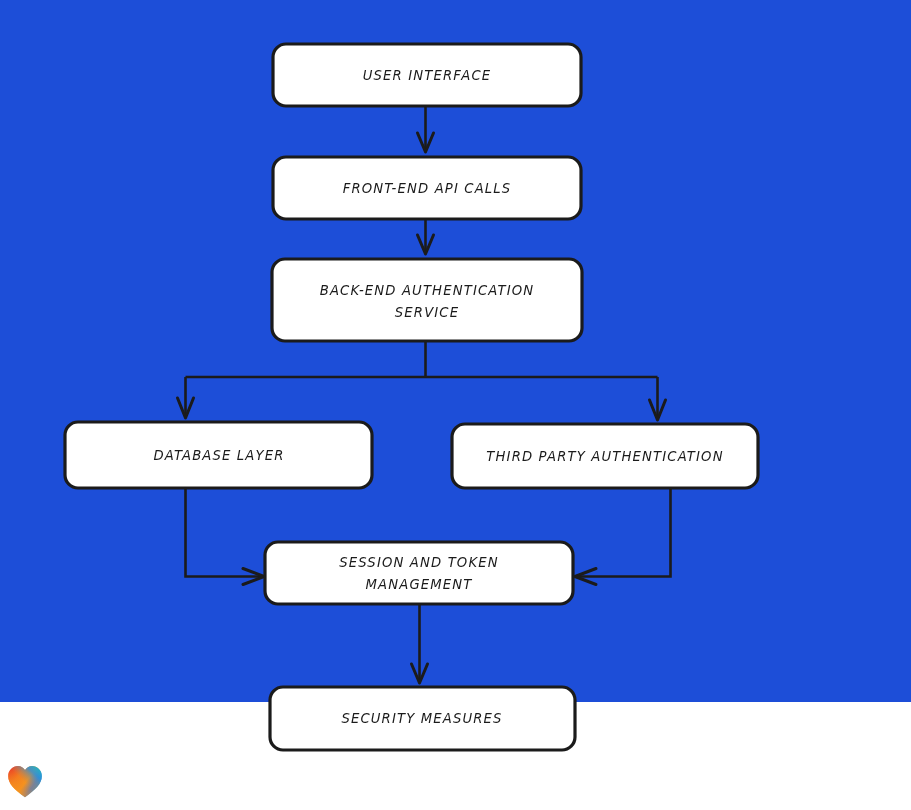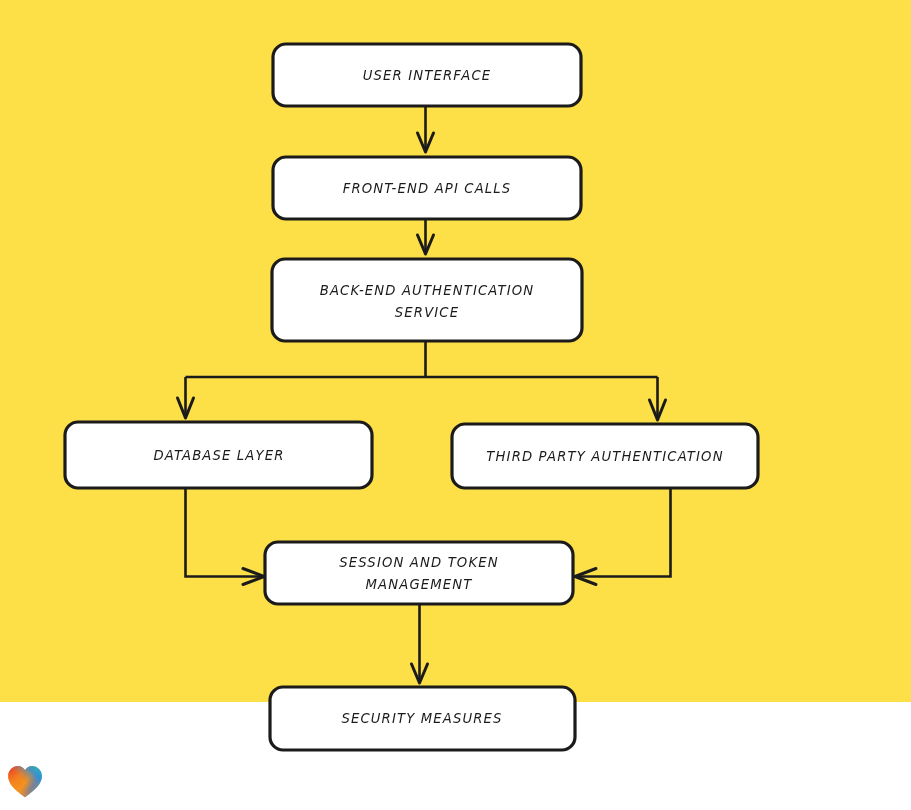--- a/index.html
+++ b/index.html
@@ -13,21 +13,21 @@
     height: 810px;
     position: relative;
     overflow: hidden;
     font-family: "DejaVu Sans", sans-serif;
   }
   #canvas-wrap {
     position: absolute;
     left: 0; top: 0;
     width: 911px;
     height: 702px;
-    background: #fde047;
+    background: #1d4ed8;
   }
   svg#flow {
     position: absolute;
     left: 0; top: 0;
     width: 911px;
     height: 810px;
     display: block;
   }
   .node-box {
     fill: #ffffff;

